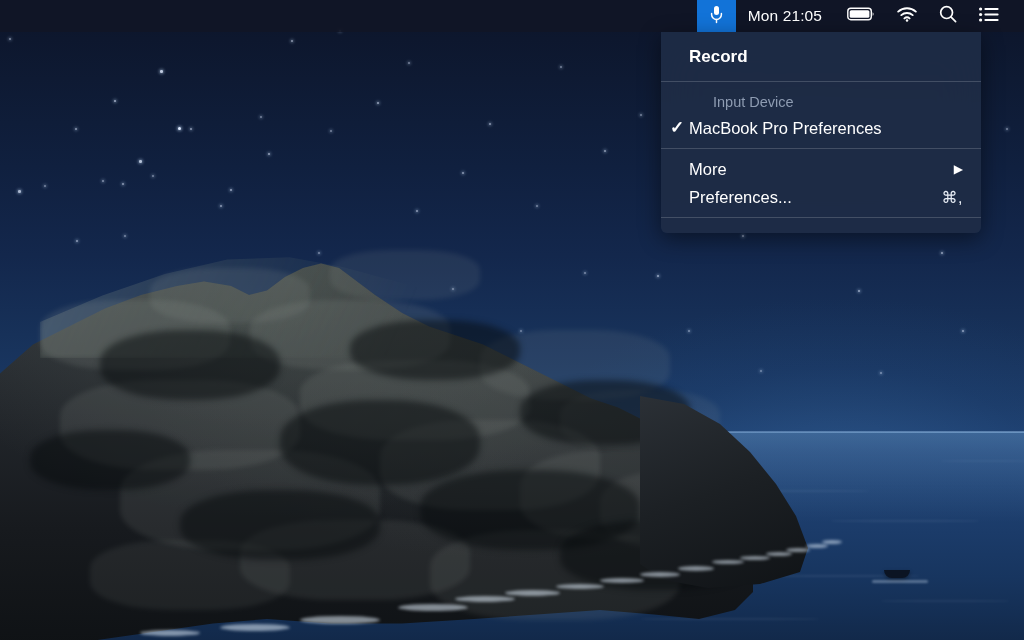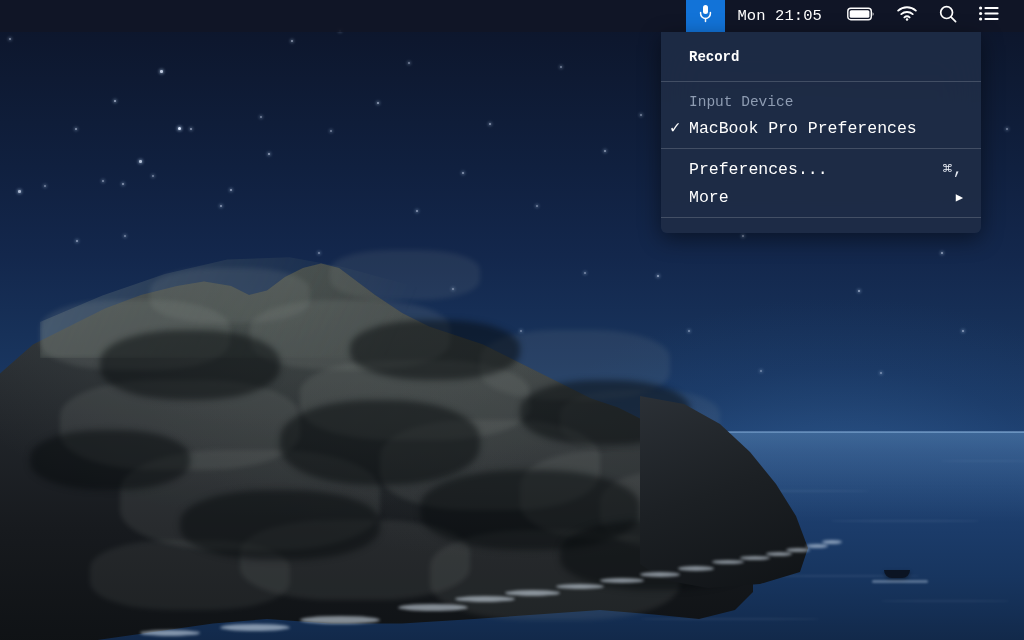--- a/index.html
+++ b/index.html
@@ -1,21 +1,21 @@
 <!DOCTYPE html>
 <html><head>
 <meta charset="utf-8">
 <style>
   * { margin:0; padding:0; box-sizing:border-box; }
   html, body {
     width:1024px; height:640px; overflow:hidden;
     font-family:"Liberation Sans", sans-serif;
     background:#0d1524;
   }
-  #screen { position:relative; width:1024px; height:640px; overflow:hidden;font-family:Liberation Mono, monospace; }
+  #screen { position:relative; width:1024px; height:640px; overflow:hidden; }
 
   
   .wallpaper { position:absolute; inset:0; overflow:hidden; }
   .sky {
     position:absolute; left:0; top:0; width:1024px; height:440px;
     background:linear-gradient(to bottom,
       #0c1429 0%, #0e1a33 18%, #10203f 38%,
       #13274c 58%, #173159 76%, #1b3a66 92%, #1e4070 100%);
   }
   .sky-glow {
@@ -119,23 +119,23 @@
     overflow:hidden;
     backdrop-filter:blur(22px);
     -webkit-backdrop-filter:blur(22px);
   }
   .menu-sep { height:1px; background:rgba(255,255,255,0.17); margin:0; }
   .menu-row {
     display:flex; align-items:center; height:28px;
     padding:0 18px 0 28px; color:#ffffff; font-size:16.5px;
     white-space:nowrap;
   }
-  .menu-row.title { font-weight:bold; height:36px; font-size:14px; }
+  .menu-row.title { font-weight:bold; height:36px; font-size:17px; }
   .menu-row.section {
-    color:#8e9cb2; font-size:14.5px; height:26px; padding-top:2px;
+    color:#8e9cb2; font-size:14.5px; height:26px; padding-top:2px;margin-left:24px;
   }
   .menu-row .label { flex:1; }
   .menu-row .shortcut { color:#e8edf5; font-size:16px; letter-spacing:0.5px; }
   .menu-row .submenu-arrow { color:#ffffff; font-size:12px; }
   .menu-row.checked { position:relative; }
   .menu-check {
     position:absolute; left:9px; top:50%; transform:translateY(-52%);
     font-size:17px; color:#ffffff; font-weight:bold;
   }
   .menu-pad-top { height:7px; }
@@ -345,27 +345,27 @@
     <div class="menu-row checked">
       <span class="menu-check">✓</span>
       <span class="label">MacBook Pro Preferences</span>
     </div>
     <div class="group-pad"></div>
 
     <div class="menu-sep"></div>
 
     <div class="group-pad"></div>
     <div class="menu-row">
+      <span class="label">More</span>
+      <span class="submenu-arrow">▶</span>
+    </div>
+    <div class="menu-row">
       <span class="label">Preferences...</span>
       <span class="shortcut">⌘,</span>
     </div>
-    <div class="menu-row">
-      <span class="label">More</span>
-      <span class="submenu-arrow">▶</span>
-    </div>
     <div class="group-pad"></div>
 
     <div class="menu-sep"></div>
 
     <div class="group-pad"></div>
     <div class="menu-pad-bot"></div>
   </div>
 
 </div>
 

